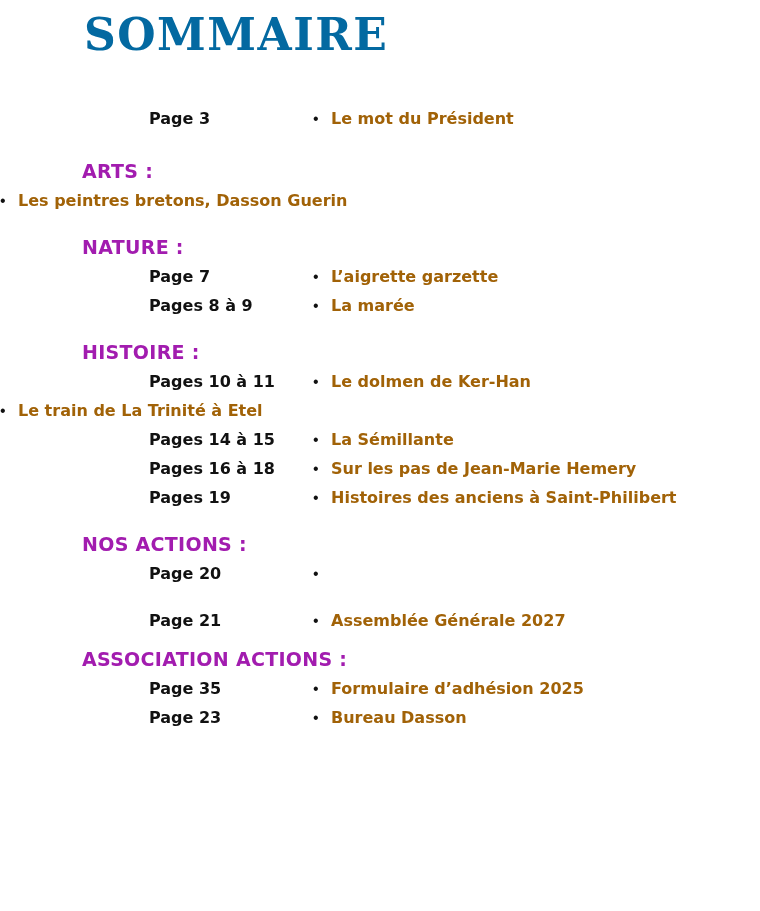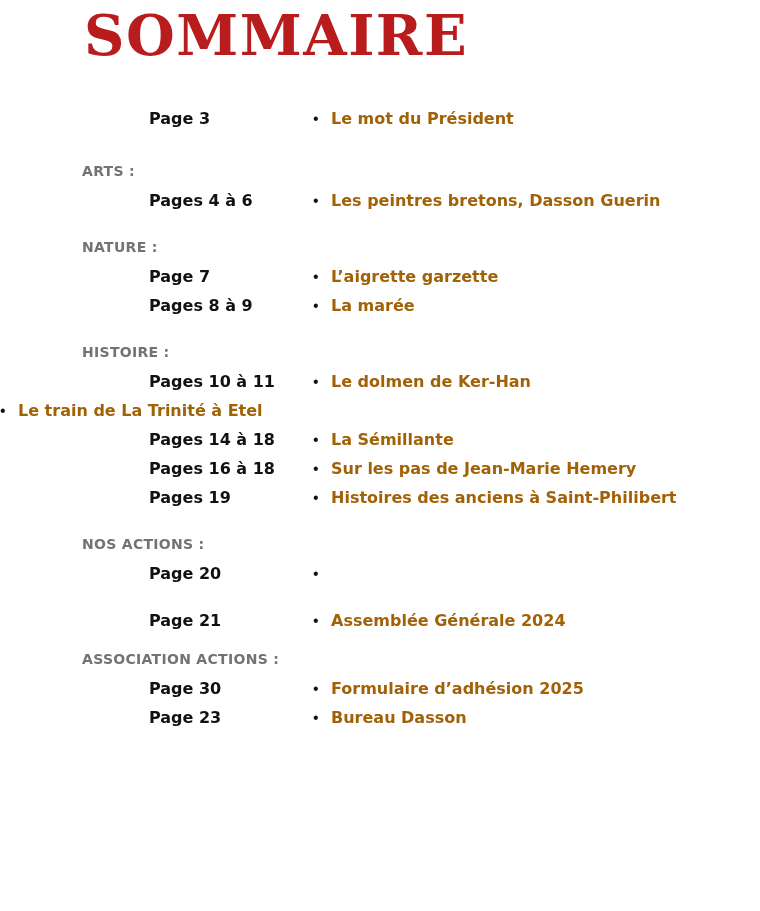--- a/index.html
+++ b/index.html
@@ -23,50 +23,50 @@
     height: 911px;
     background: #ffffff;
   }
 
   
   .doc-title {
     position: absolute;
     left: 84px;
     top: 12px;
     font-family: "DejaVu Serif", "Liberation Serif", serif;
-    font-size: 56px;
+    font-size: 44px;
     line-height: 46px;
     font-weight: 700;
     font-variant: small-caps;
     letter-spacing: 1.5px;
-    color: #b91c1c;
+    color: #0369a1;
     white-space: nowrap;
   }
 
   
   .toc {
     position: absolute;
     left: 0;
     top: 104px;
     width: 760px;
   }
 
   .section {
     display: block;
   }
 
   .section-heading {
     margin: 0;
     padding: 0 0 0 82px;
     font-family: "DejaVu Sans", "Liberation Sans", sans-serif;
-    font-size: 14px;
+    font-size: 19px;
     line-height: 29px;
     font-weight: 700;
     letter-spacing: 0.3px;
-    color: #737373;
+    color: #a21caf;
     white-space: nowrap;
   }
 
   .entries {
     list-style: none;
     margin: 0;
     padding: 0;
   }
 
   .entry {
@@ -131,21 +131,20 @@
         </li>
       </ul>
     </div>
 
     <div class="gap-lg"></div>
 
     <div class="section">
       <div class="section-heading">ARTS :</div>
       <ul class="entries">
         <li class="entry">
-          <span class="entry-pages">Pages 4 à 6</span>
           <span class="entry-bullet">•</span>
           <span class="entry-title">Les peintres bretons, Dasson Guerin</span>
         </li>
       </ul>
     </div>
 
     <div class="gap-md"></div>
 
     <div class="section">
       <div class="section-heading">NATURE :</div>
@@ -171,21 +170,21 @@
         <li class="entry">
           <span class="entry-pages">Pages 10 à 11</span>
           <span class="entry-bullet">•</span>
           <span class="entry-title">Le dolmen de Ker-Han</span>
         </li>
         <li class="entry">
           <span class="entry-bullet">•</span>
           <span class="entry-title">Le train de La Trinité à Etel</span>
         </li>
         <li class="entry">
-          <span class="entry-pages">Pages 14 à 18</span>
+          <span class="entry-pages">Pages 14 à 15</span>
           <span class="entry-bullet">•</span>
           <span class="entry-title">La Sémillante</span>
         </li>
         <li class="entry">
           <span class="entry-pages">Pages 16 à 18</span>
           <span class="entry-bullet">•</span>
           <span class="entry-title">Sur les pas de Jean-Marie Hemery</span>
         </li>
         <li class="entry">
           <span class="entry-pages">Pages 19</span>
@@ -207,32 +206,32 @@
       </ul>
     </div>
 
     <div class="gap-md"></div>
 
     <div class="section">
       <ul class="entries">
         <li class="entry">
           <span class="entry-pages">Page 21</span>
           <span class="entry-bullet">•</span>
-          <span class="entry-title">Assemblée Générale 2024</span>
+          <span class="entry-title">Assemblée Générale 2027</span>
         </li>
       </ul>
     </div>
 
     <div class="gap-sm"></div>
 
     <div class="section">
       <div class="section-heading">ASSOCIATION ACTIONS :</div>
       <ul class="entries">
         <li class="entry">
-          <span class="entry-pages">Page 30</span>
+          <span class="entry-pages">Page 35</span>
           <span class="entry-bullet">•</span>
           <span class="entry-title">Formulaire d’adhésion 2025</span>
         </li>
         <li class="entry">
           <span class="entry-pages">Page 23</span>
           <span class="entry-bullet">•</span>
           <span class="entry-title">Bureau Dasson</span>
         </li>
       </ul>
     </div>

